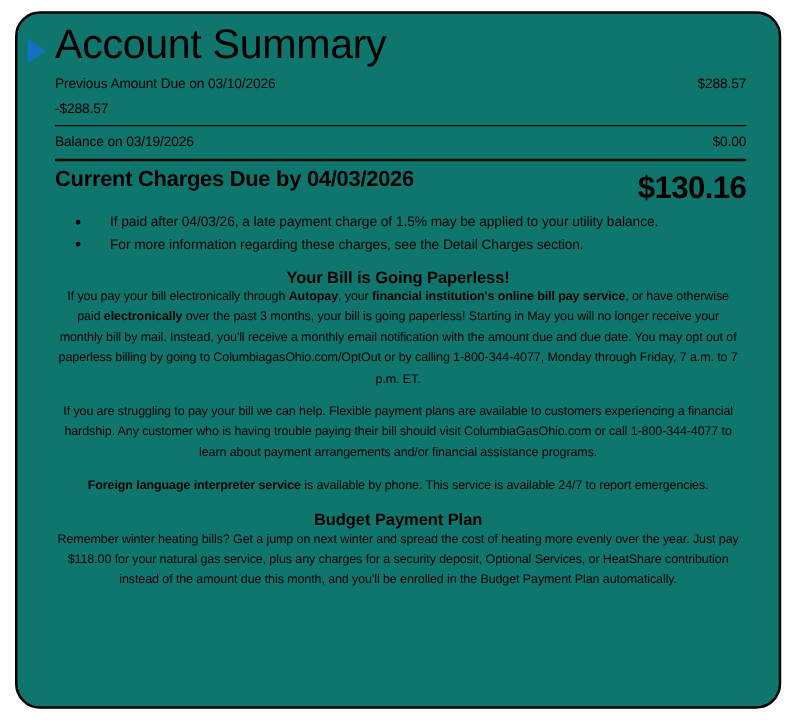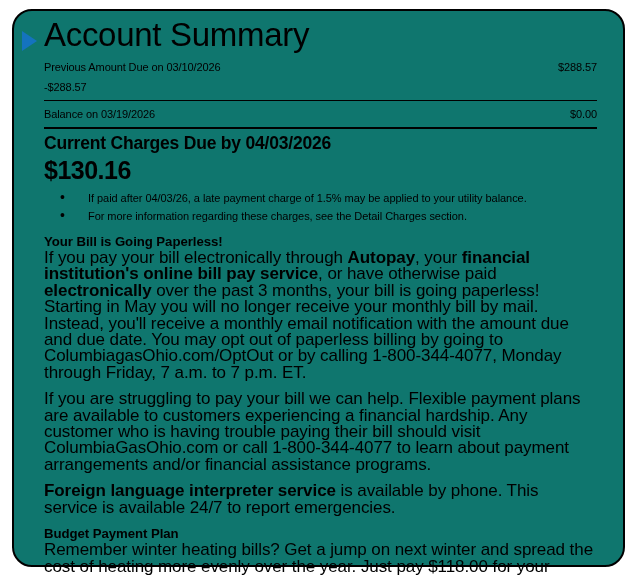--- a/index.html
+++ b/index.html
@@ -94,21 +94,20 @@
     margin: 3px 0 4px 0;
   }
 
   
   .current-block {
     display: flex;
     justify-content: space-between;
     align-items: flex-start;
     padding-left: 14px;
     padding-right: 8px;
-    flex-direction: column;
   }
   .current-label {
     font-size: 17.5px;
     font-weight: bold;
     line-height: 20px;
     max-width: 330px;
     letter-spacing: -0.2px;
   }
   .current-amount {
     font-size: 25px;
@@ -145,26 +144,27 @@
   .sections {
     padding-left: 14px;
     padding-right: 12px;
     margin-top: 9px;
   }
   .sec-head {
     font-size: 13.2px;
     font-weight: bold;
     line-height: 17px;
     letter-spacing: -0.05px;
+    text-align: center;
   }
   .sec-body {
-    font-size: 17px;
+    font-size: 10px;
     line-height: 16.4px;
     letter-spacing: -0.08px;
-    text-align: left;
+    text-align: center;
   }
   .sec-body b { font-weight: bold; }
   .gap { height: 10px; }
   .gap-sm { height: 9px; }
 </style>
 </head>
 <body>
 
 <div class="page">
   <div class="card">

